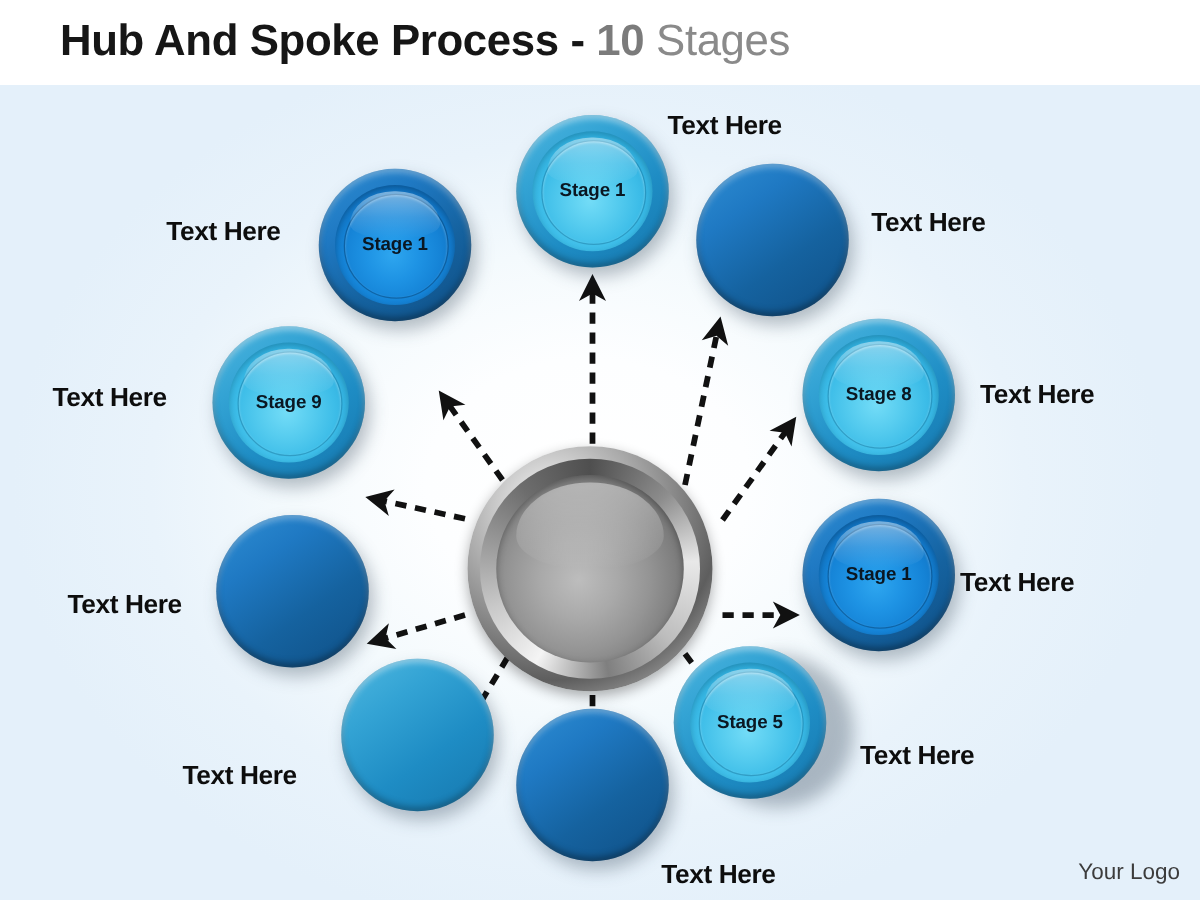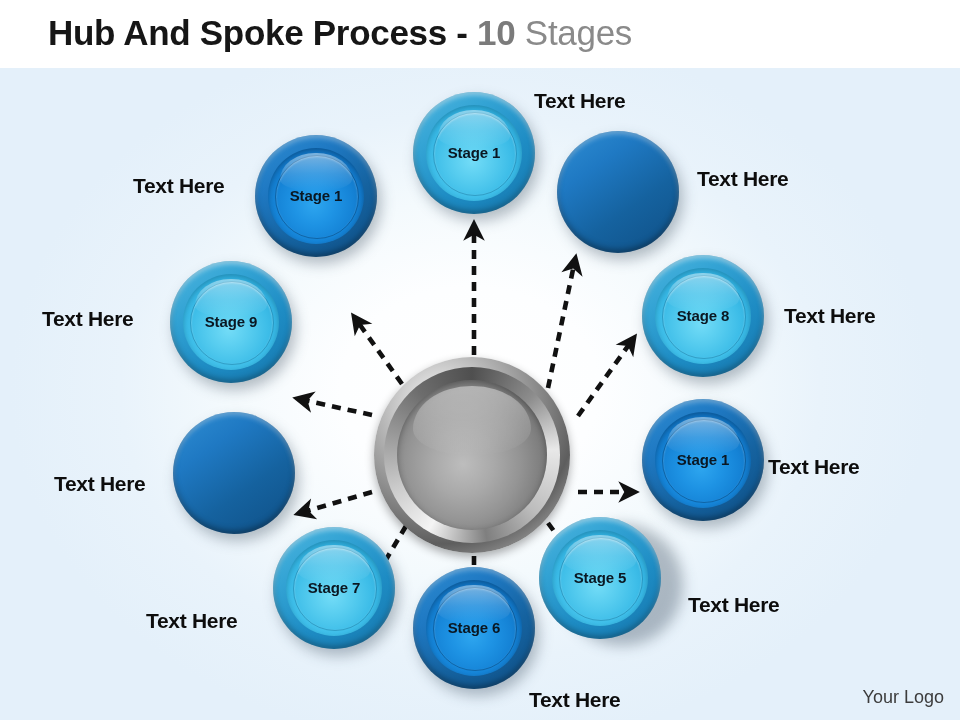--- a/index.html
+++ b/index.html
@@ -298,34 +298,24 @@
           <div class="node-rim"></div>
           <div class="node-body" style="left: 12.81px; top: 12.81px; width: 96.38px; height: 96.38px;">
             <div class="node-groove" style="left: 6.71px; top: 6.71px; width: 82.96px; height: 82.96px;"></div>
             <div class="node-gloss"></div>
             <div class="node-label">Stage 5</div>
           </div>
         </div>
         <div class="node-shadow" style="left: 417px; top: 506px; width: 122px; height: 122px;"></div>
         <div class="node dark" style="left: 413px; top: 499px; width: 122px; height: 122px;">
           <div class="node-rim"></div>
-          <div class="node-body" style="left: 12.81px; top: 12.81px; width: 96.38px; height: 96.38px;">
-            <div class="node-groove" style="left: 6.71px; top: 6.71px; width: 82.96px; height: 82.96px;"></div>
-            <div class="node-gloss"></div>
-            <div class="node-label">Stage 6</div>
-          </div>
         </div>
         <div class="node-shadow" style="left: 277px; top: 466px; width: 122px; height: 122px;"></div>
         <div class="node light" style="left: 273px; top: 459px; width: 122px; height: 122px;">
           <div class="node-rim"></div>
-          <div class="node-body" style="left: 12.81px; top: 12.81px; width: 96.38px; height: 96.38px;">
-            <div class="node-groove" style="left: 6.71px; top: 6.71px; width: 82.96px; height: 82.96px;"></div>
-            <div class="node-gloss"></div>
-            <div class="node-label">Stage 7</div>
-          </div>
         </div>
         <div class="node-shadow" style="left: 177px; top: 351px; width: 122px; height: 122px;"></div>
         <div class="node dark" style="left: 173px; top: 344px; width: 122px; height: 122px;">
           <div class="node-rim"></div>
         </div>
         <div class="node-shadow" style="left: 174px; top: 200px; width: 122px; height: 122px;"></div>
         <div class="node light" style="left: 170px; top: 193px; width: 122px; height: 122px;">
           <div class="node-rim"></div>
           <div class="node-body" style="left: 12.81px; top: 12.81px; width: 96.38px; height: 96.38px;">
             <div class="node-groove" style="left: 6.71px; top: 6.71px; width: 82.96px; height: 82.96px;"></div>

